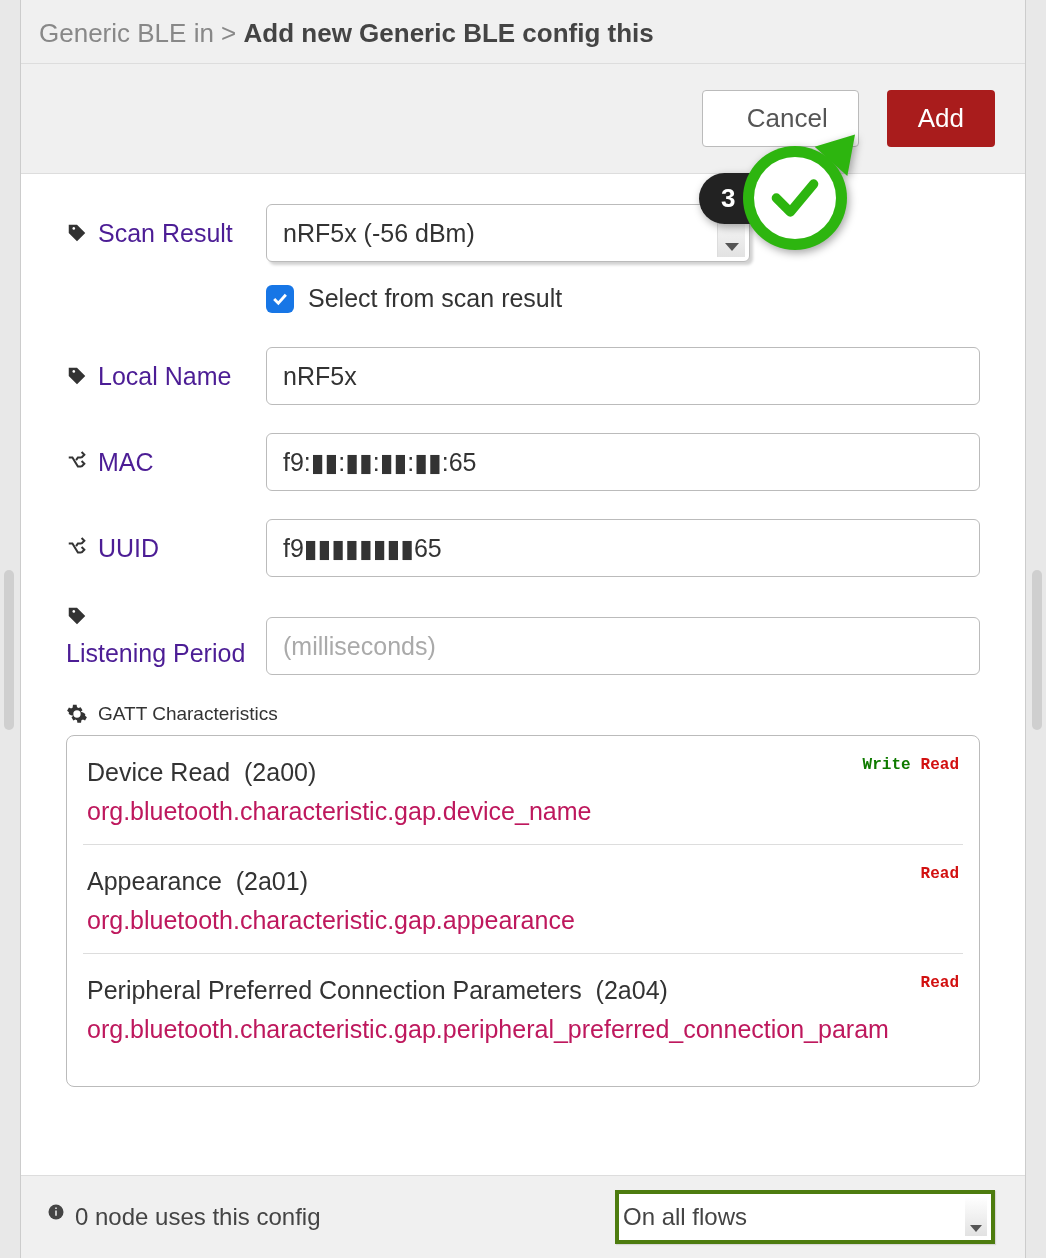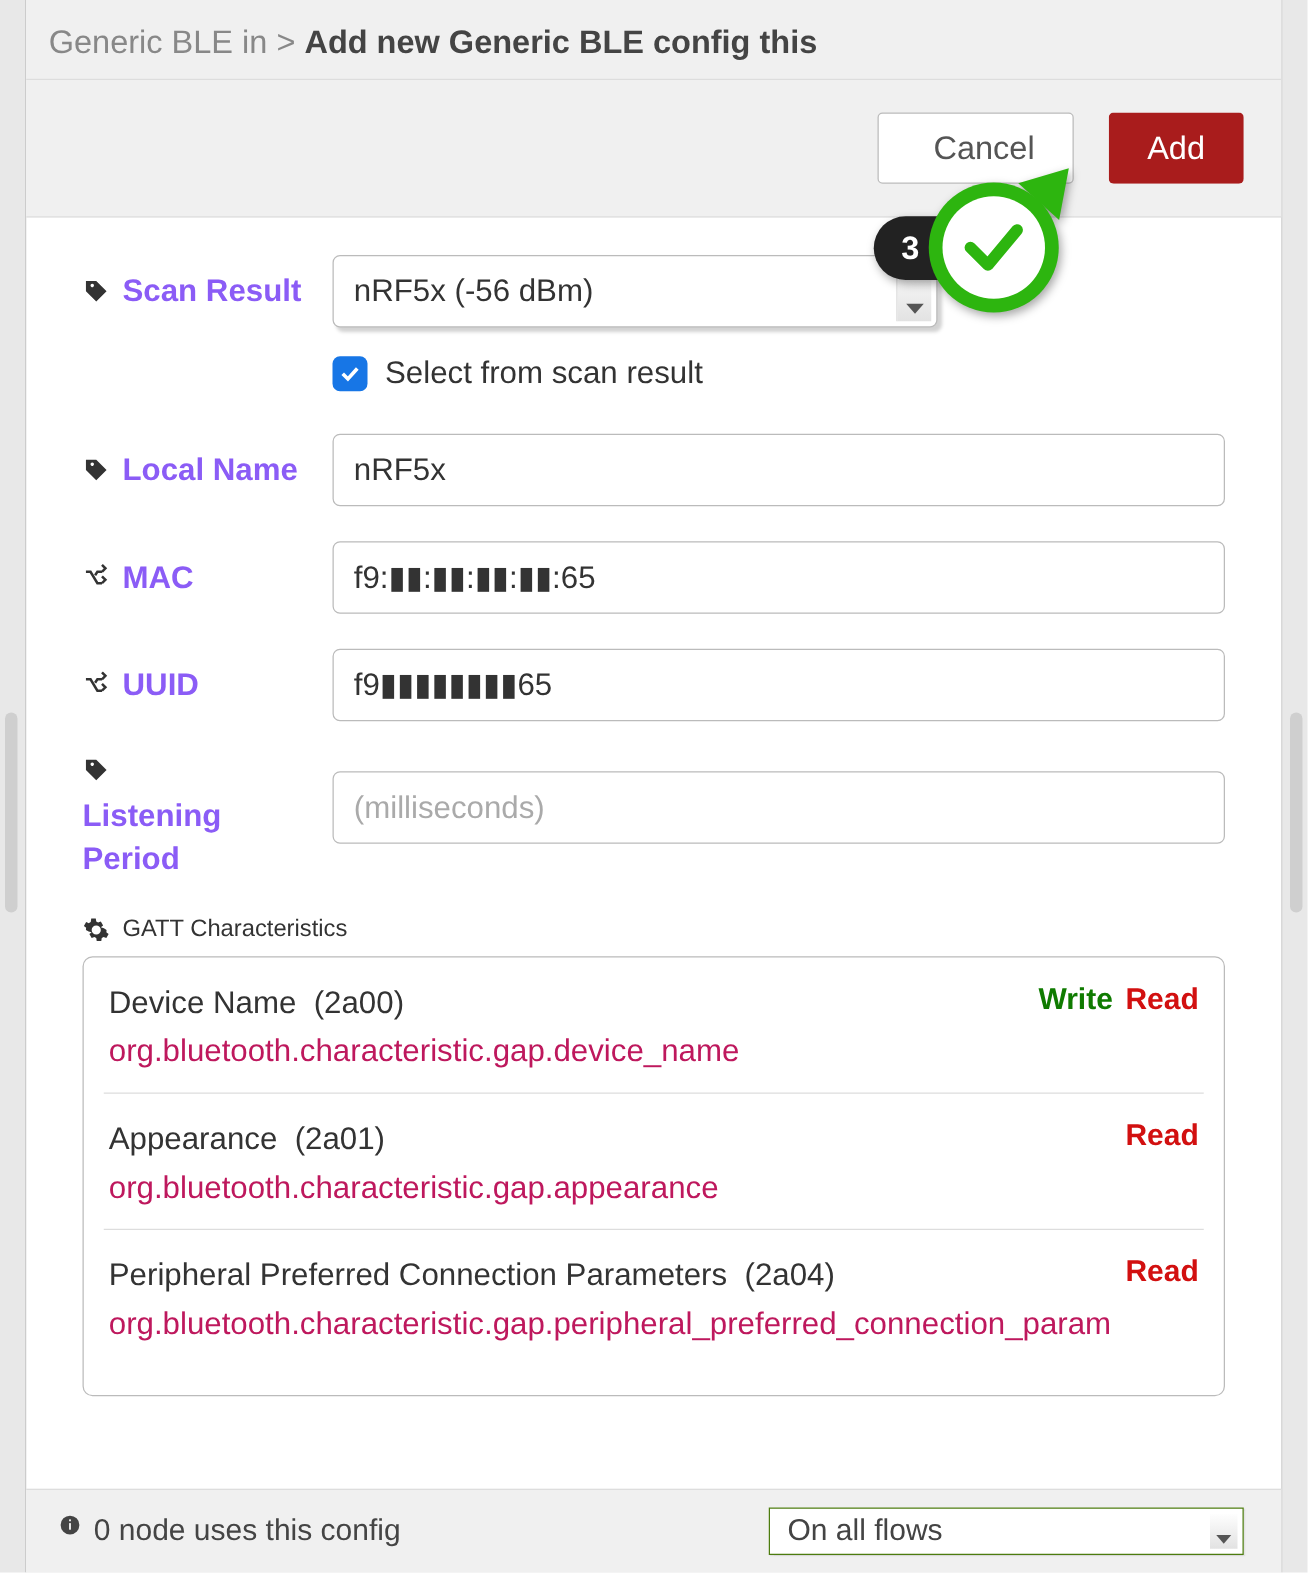--- a/index.html
+++ b/index.html
@@ -122,25 +122,24 @@
     display: flex;
     align-items: center;
     margin-bottom: 28px;
     gap: 10px;
   }
   .form-row.top-align { align-items: flex-start; }
   .form-label {
     width: 190px;
     flex-shrink: 0;
     font-size: 25px;
-    color: #8b5cf6;
+    color: #4c1d95;
     display: flex;
     align-items: center;
     gap: 10px;
-    font-weight: bold;
   }
   .form-label.multi { flex-wrap: wrap; line-height: 1.35; }
   .icon { width: 22px; height: 22px; fill: #333; flex-shrink: 0; }
   .icon-small { width: 18px; height: 18px; }
 
   .select-wrap, .input-wrap { flex: 1 1 auto; }
   .select-box {
     width: 484px;
     height: 58px;
     border: 1px solid #bbb;
@@ -217,45 +216,45 @@
     border-bottom: 1px solid #ddd;
     position: relative;
   }
   .gatt-item:last-child { border-bottom: none; }
   .gatt-title { font-size: 25px; color: #333; }
   .gatt-sub { font-size: 25px; color: #be185d; margin-top: 10px; white-space: nowrap; overflow: hidden; }
   .gatt-tags {
     position: absolute;
     right: 4px; top: 20px;
     display: flex; gap: 10px;
-    font-family: Liberation Sans, sans-serif;
-    font-size: 24px;
+    font-family: Liberation Mono, monospace;
+    font-size: 16px;
     font-weight: bold;
   }
   .tag-write { color: #0f7b00; }
   .tag-read  { color: #d21010; }
 
   .footer {
     background: #f0f0f0;
     border-top: 1px solid #ddd;
     padding: 14px 30px 14px 26px;
     display: flex;
     align-items: center;
     justify-content: space-between;
     font-size: 24px;
     color: #444;
   }
   .footer-left { display: flex; gap: 10px; }
   .footer-select {
     width: 380px;
-    height: 38px;
-    border: 1px solid #4d7c0f;
+    height: 54px;
+    border: 4px solid #4d7c0f;
     background: #fff;
     display: flex; align-items: center;
-    padding: 0 14px;
+    padding: 0 4px;
     position: relative;
     font-size: 24px;
     box-shadow: 1px 1px 1px rgba(0,0,0,0.1);
   }
   .footer-select .chev2 {
     position: absolute; right: 4px; top: 4px; bottom: 4px; width: 22px;
     background: linear-gradient(#fefefe,#e2e2e2);
     display: flex; align-items: flex-end; justify-content: center; padding-bottom: 4px;
   }
   .chev2 span {
@@ -390,21 +389,21 @@
       <span>GATT Characteristics</span>
     </div>
 
     <div class="gatt-box">
       <div class="gatt-item">
         <div class="gatt-tags">
           <span class="tag-write">Write</span>
           <span class="tag-read">Read</span>
         </div>
         <div class="gatt-title">
-          <span>Device Name</span>&nbsp;&nbsp;(<span>2a00</span>)
+          <span>Device Read</span>&nbsp;&nbsp;(<span>2a00</span>)
         </div>
         <div class="gatt-sub">org.bluetooth.characteristic.gap.device_name</div>
       </div>
       <div class="gatt-item">
         <div class="gatt-tags">
           <span class="tag-write"></span>
           <span class="tag-read">Read</span>
         </div>
         <div class="gatt-title">
           <span>Appearance</span>&nbsp;&nbsp;(<span>2a01</span>)

